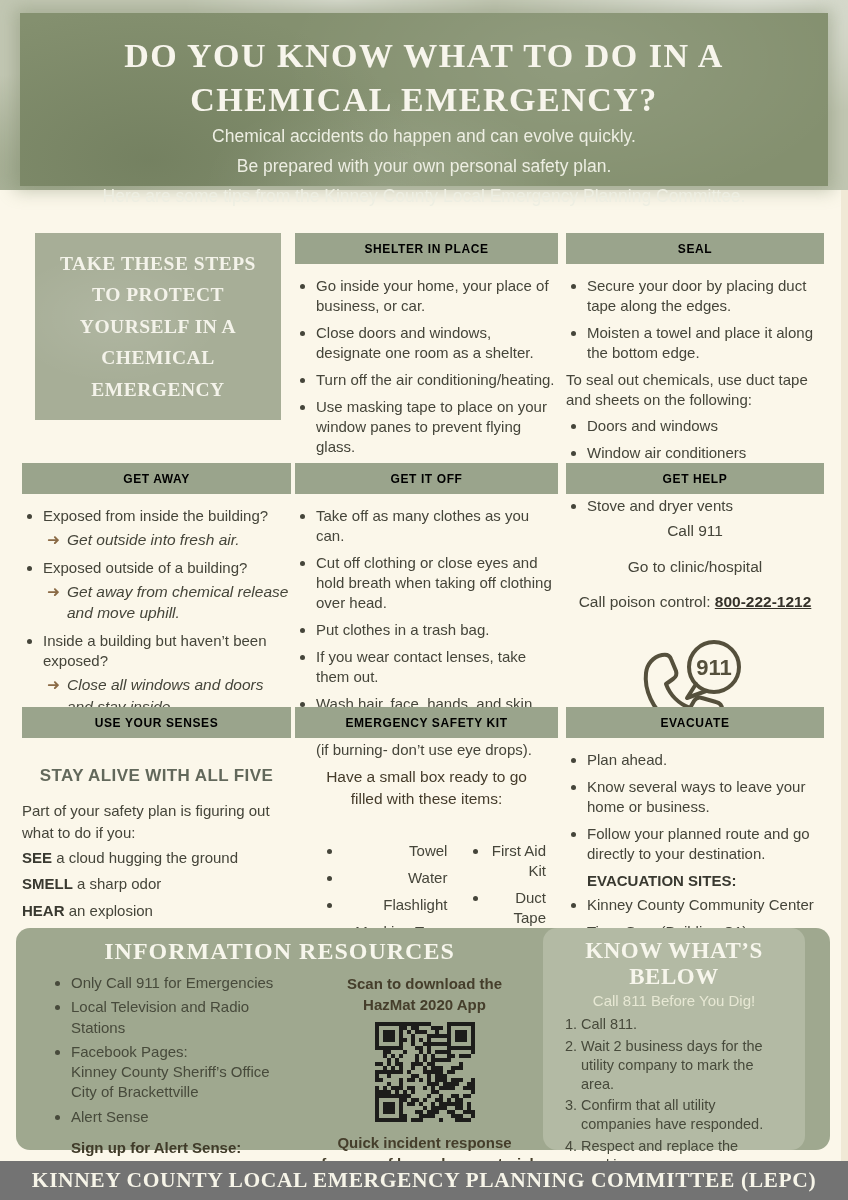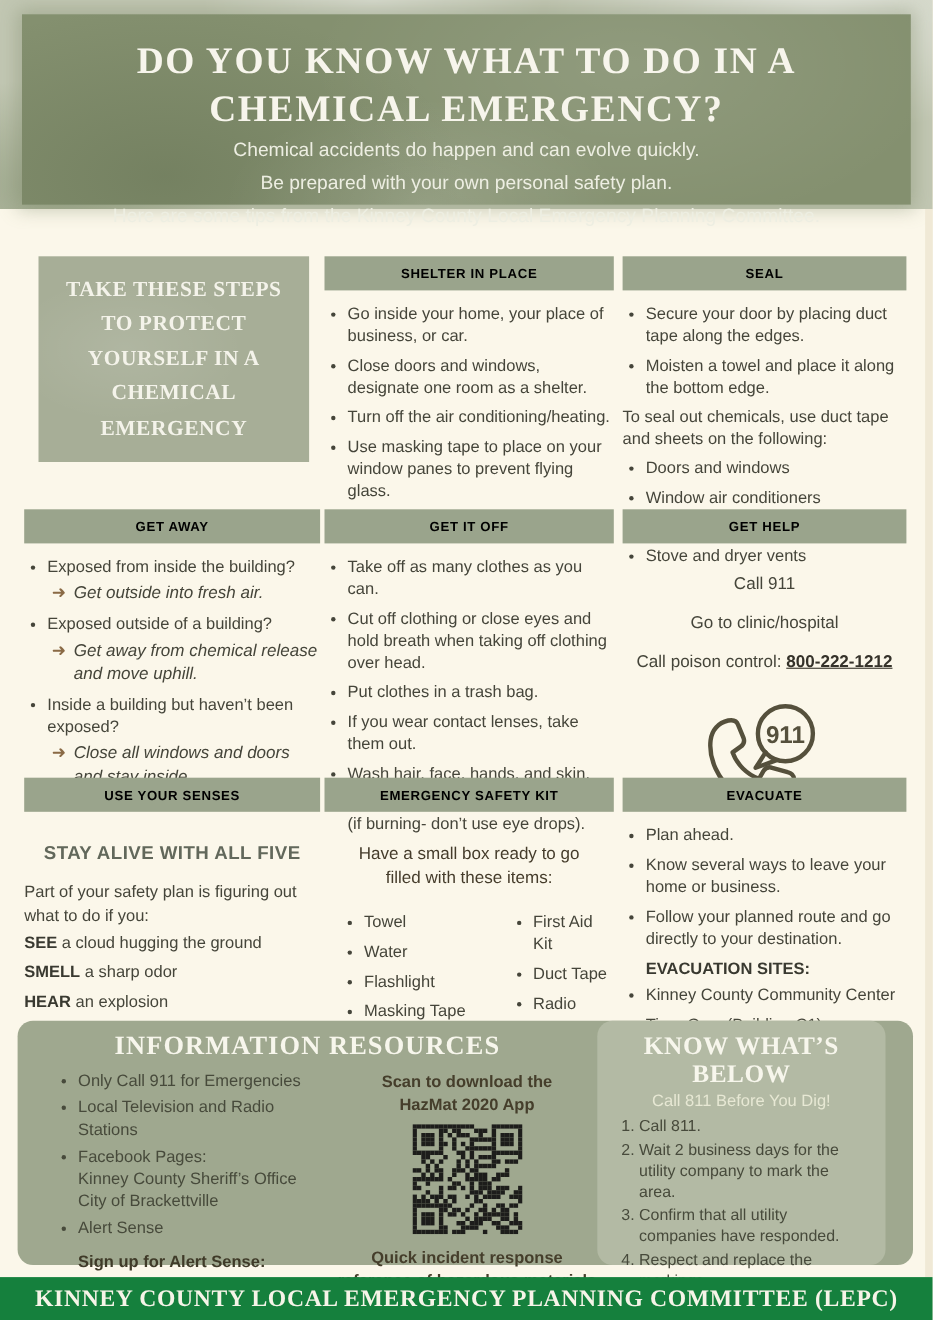--- a/index.html
+++ b/index.html
@@ -48,21 +48,21 @@
   .phone-svg{margin-top:18px;}
   
   .senses-head{text-align:center;font-weight:bold;font-size:17px;color:#62685b;
     letter-spacing:.4px;margin:15px 0 12px 0;}
   .senses p{margin:0 0 4px 0;line-height:1.5;}
   .senses .w{font-weight:bold;color:#393930;}
   
   .kit-intro{font-weight:normal;text-align:center;color:#453c2b;font-size:15.5px;
     line-height:1.45;margin:16px 8px 18px 8px;}
   .kit-cols{display:flex;padding-left:18px;}
-  .kit-cols ul{margin:0;padding-left:18px;}
+  .kit-cols ul{margin:12px;padding-left:18px;text-align:right;}
   .kit-cols ul:first-child{width:140px;}
   .kit-cols li{margin-bottom:9px;}
   
   .sites-head{font-weight:bold;color:#393930;padding-left:21px;margin:2px 0 4px 0;}
   
   .res-box{position:absolute;left:16px;top:928px;width:814px;height:222px;
     background:#9fa88f;border-radius:14px;}
   .res-right{position:absolute;left:527px;top:0;width:262px;height:222px;
     background:#b3baa4;border-radius:14px;}
   .res-left{position:absolute;left:0;top:0;width:527px;height:222px;padding-top:10px;box-sizing:border-box;}
@@ -78,21 +78,21 @@
   .qr{display:inline-block;margin:7px 0 5px 0;}
   
   .kb{padding:10px 18px 0 18px;box-sizing:border-box;}
   .kb-title{font-family:"Liberation Serif","DejaVu Serif",serif;font-weight:bold;
     font-size:23px;letter-spacing:.5px;color:#f7f6ec;text-align:center;}
   .kb-sub{text-align:center;color:#e7e8d4;font-size:15px;margin-top:2px;}
   .kb ol{margin:6px 0 0 0;padding-left:20px;font-size:14.5px;color:#474a3b;}
   .kb ol li{margin-bottom:3px;line-height:1.3;}
   .kb-note{text-align:center;color:#e3e4d0;font-size:15px;line-height:1.4;margin-top:2px;}
   
-  .footer{position:absolute;left:0;top:1161px;width:848px;height:39px;background:#15803d;
+  .footer{position:absolute;left:0;top:1161px;width:848px;height:39px;background:#737373;
     display:flex;align-items:center;justify-content:center;}
   .footer div{font-family:"Liberation Serif","DejaVu Serif",serif;font-weight:bold;
     font-size:21.5px;letter-spacing:.6px;color:#f6f4e8;}
   .edge{position:absolute;right:0;top:190px;width:7px;height:971px;background:#f0e9d6;}
 </style>
 </head>
 <body>
 
 <div class="page">
 

